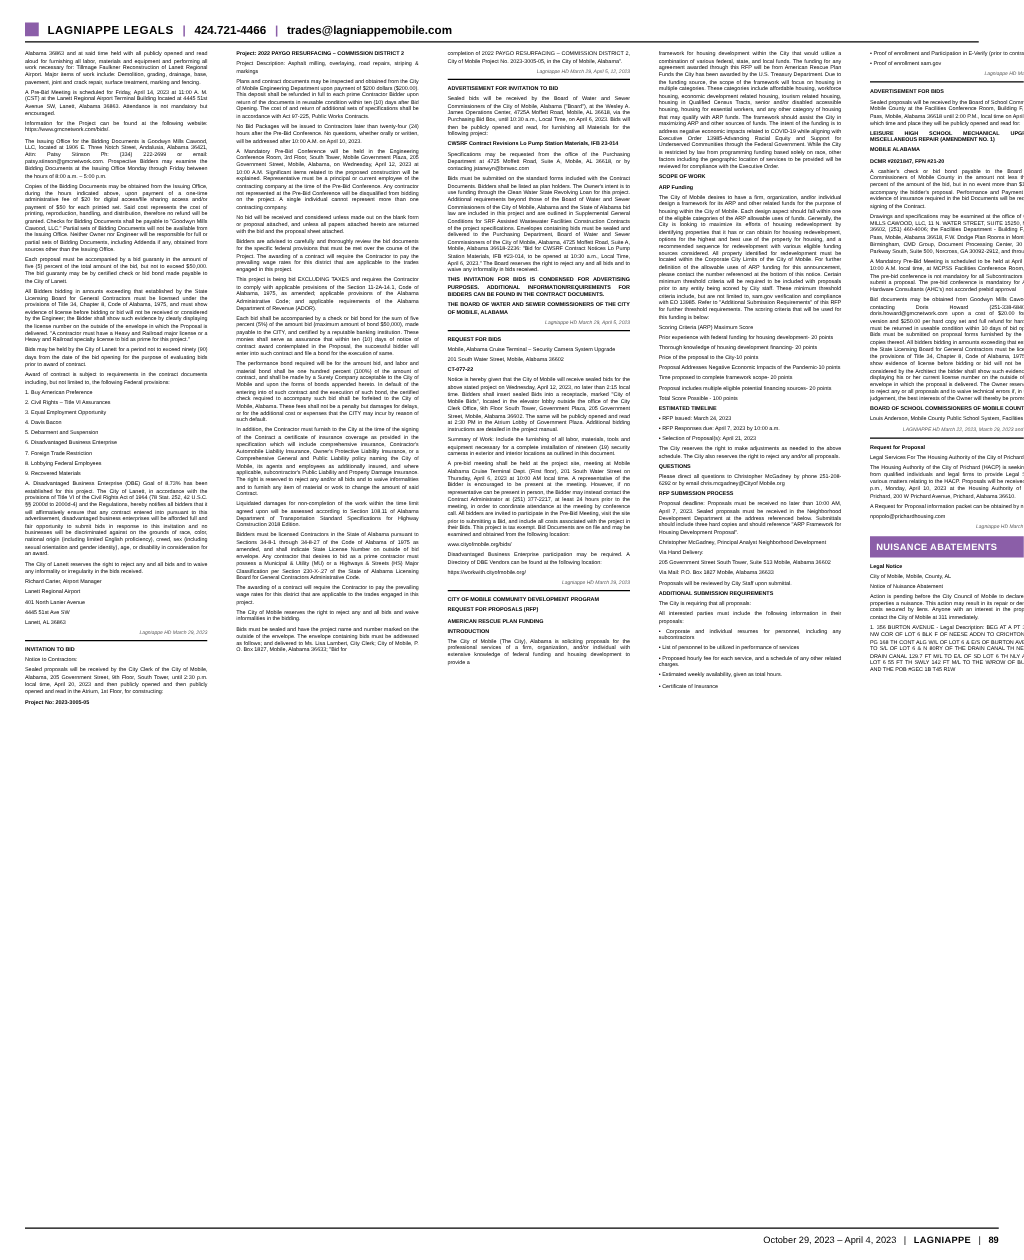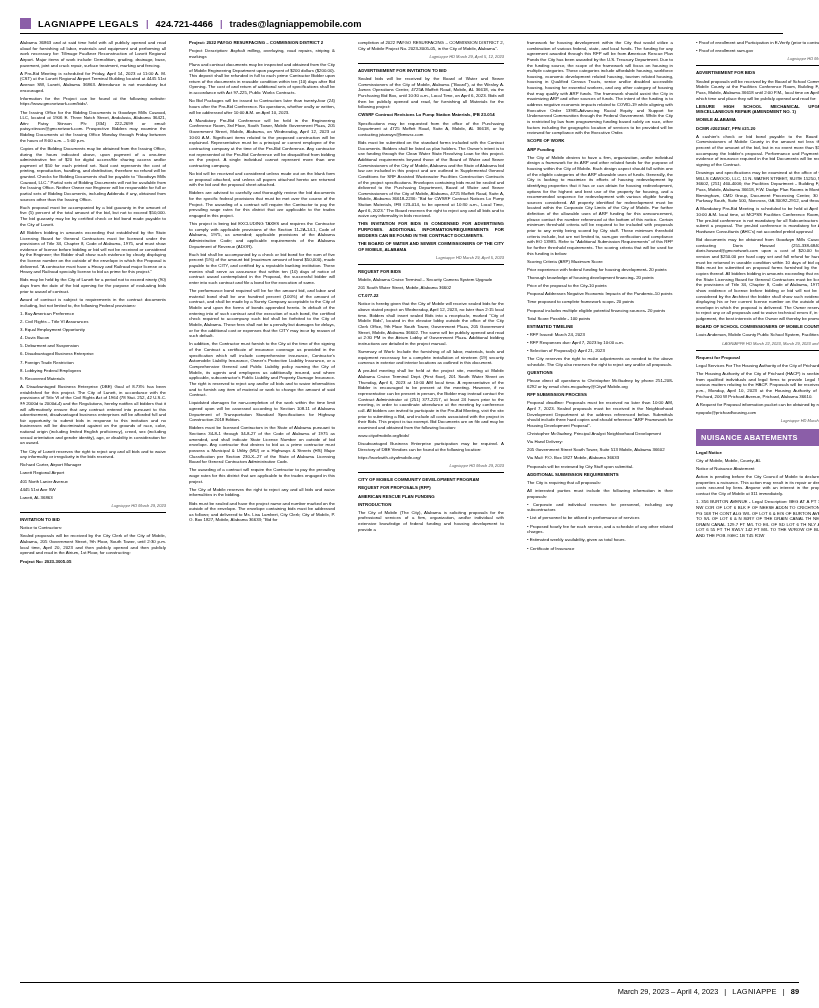--- a/index.html
+++ b/index.html
@@ -104,21 +104,21 @@
     bottom: 12px;
     border-top: 1.4px solid #000;
     padding-top: 4px;
     display: flex;
     justify-content: flex-end;
     align-items: baseline;
     gap: 6px;
     font-size: 7.4px;
   }
   .footer .date { font-weight: normal; }
-  .footer .brand { font-weight: normal; letter-spacing: .3px; }
+  .footer .brand { font-weight: bold; letter-spacing: .3px; }
   .footer .pg { font-weight: bold; }
 </style>
 </head>
 <body>
 
 <div class="page">
 
   <div class="masthead">
     <span class="mast-square"></span>
     <span class="mast-title">LAGNIAPPE LEGALS</span>
@@ -274,20 +274,20 @@
         <div class="purple-bar">NUISANCE ABATEMENTS</div>
         <p class="b">Legal Notice</p>
         <p>City of Mobile, Mobile, County, AL</p>
         <p>Notice of Nuisance Abatement</p>
         <p>Action is pending before the City Council of Mobile to declare the named properties a nuisance.  This action may result in its repair or demolition with costs secured by liens.  Anyone with an interest in the property should contact the City of Mobile at 311 immediately.</p>
         <p>1.  356 BURTON AVENUE  - Legal Description:  BEG AT A PT 39 FT S OF NW COR OF LOT 6 BLK F OF NEESE ADDN TO CRICHTON MBK 4 N5 PG 168 TH CONT ALG W/L OF LOT 6 &amp; E/S OF BURTON AVE 56 FT M/L TO S/L OF LOT 6 &amp; N 80RY OF THE DRAIN CANAL TH NELY ALG SD DRAIN CANAL 129.7 FT M/L TO E/L OF SD LOT 6 TH NLY ALG E/L OF LOT 6 55 FT TH SWLY 142 FT M/L TO THE W/ROW OF BURTON AVE AND THE POB #GEC 1B T45 R1W</p>
       </div>
     </div>
 
   <div class="footer">
-    <span class="date">March 29, 2023 – April 4, 2023</span>
+    <span class="date">October 29, 2023 – April 4, 2023</span>
     <span>|</span>
     <span class="brand">LAGNIAPPE</span>
     <span>|</span>
     <span class="pg">89</span>
   </div>
 
 </div>
 
 </body></html>

